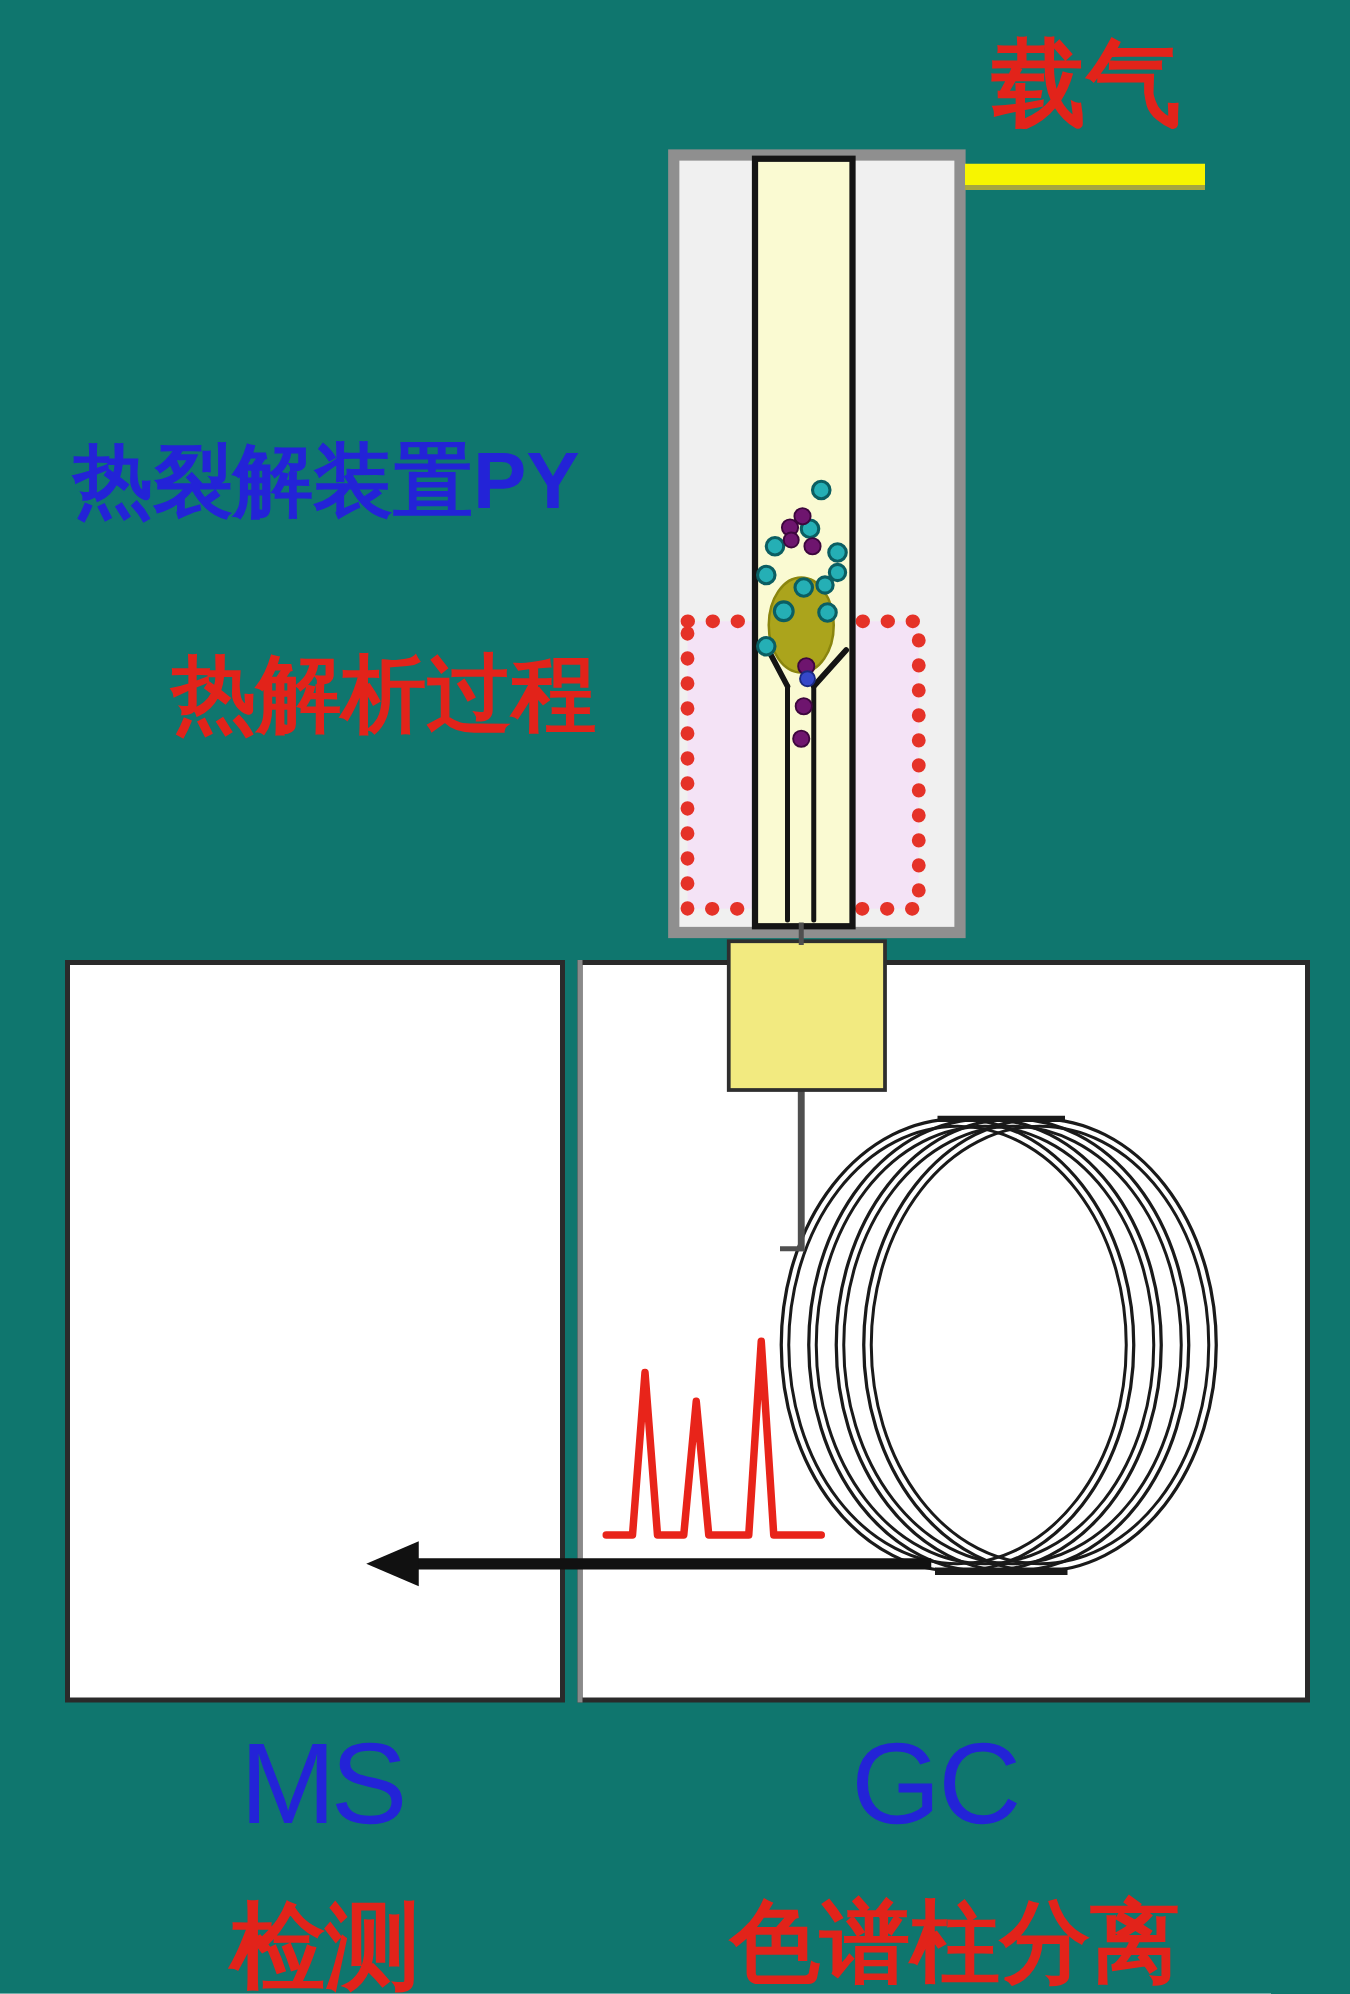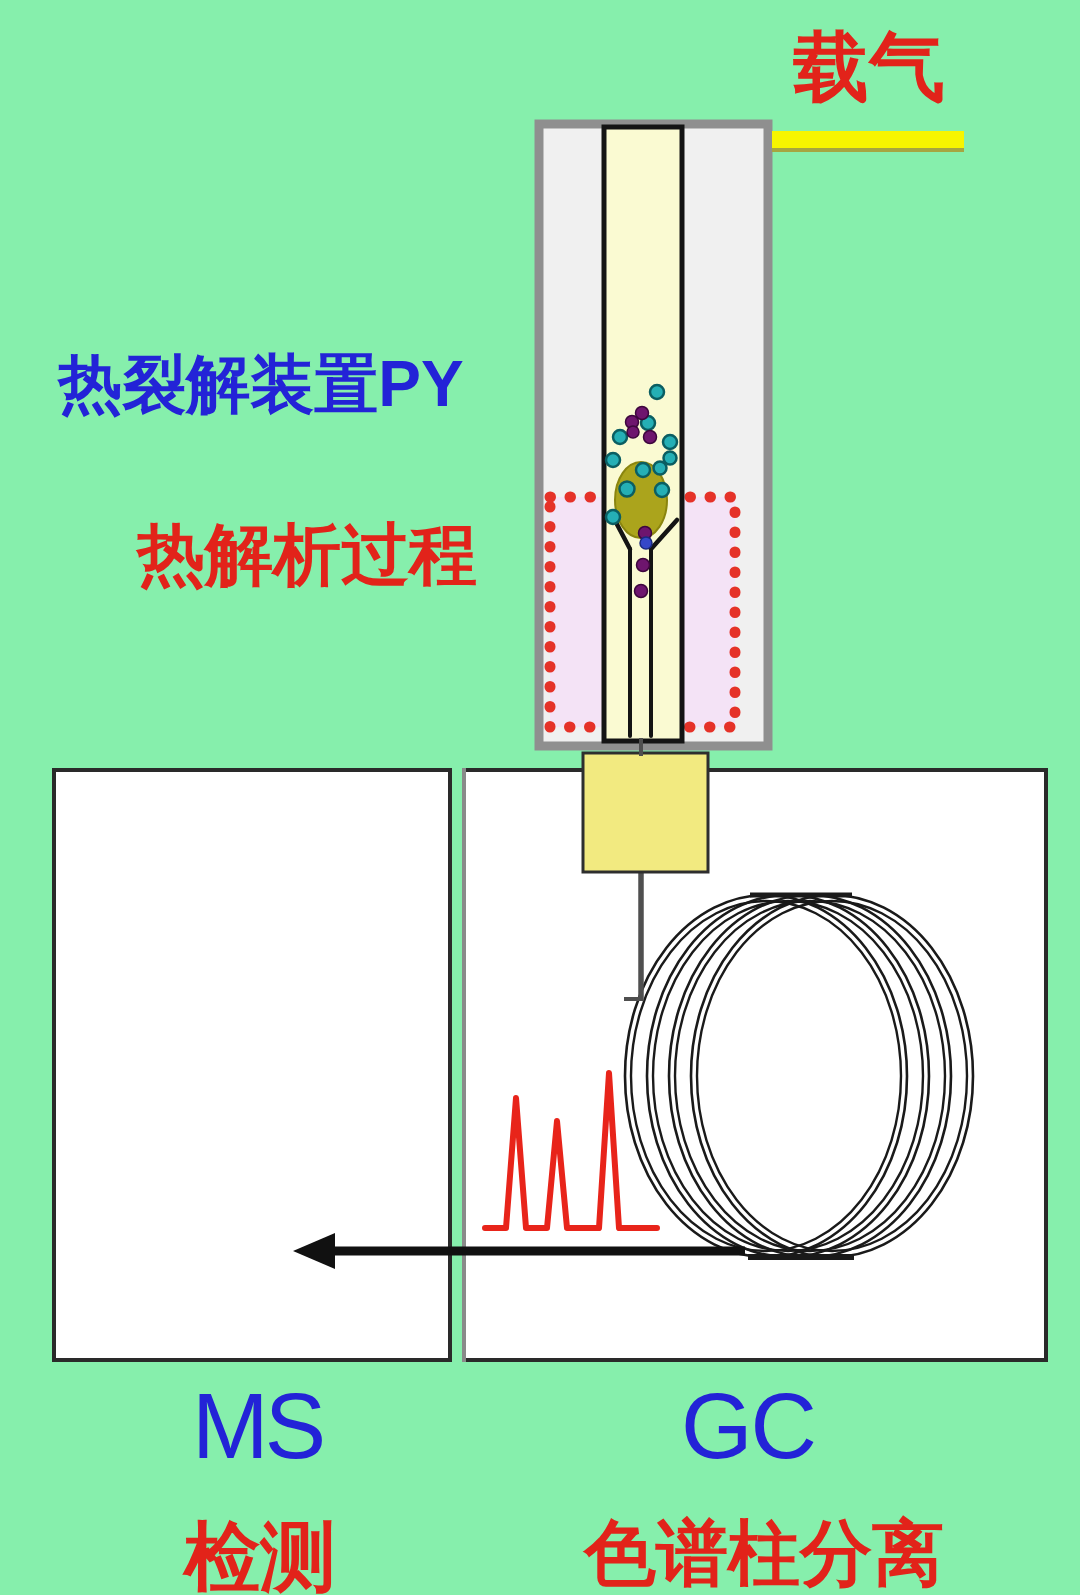--- a/index.html
+++ b/index.html
@@ -1,19 +1,19 @@
 <!DOCTYPE html>
 <html><head>
 <meta charset="utf-8">
 <style>
   html,body{margin:0;padding:0;background:#ffffff;}
   .canvas{
     position:relative;
     width:1080px;height:1595px;
-    background:#86efac;
+    background:#0f766e;
     font-family:"Liberation Sans", sans-serif;
     overflow:hidden;
     text-align:center;
   }
   svg{display:block;}
   text{font-family:"Liberation Sans", sans-serif;}
   .cjk-bold{font-weight:bold;}
 </style>
 </head>
 <body>

